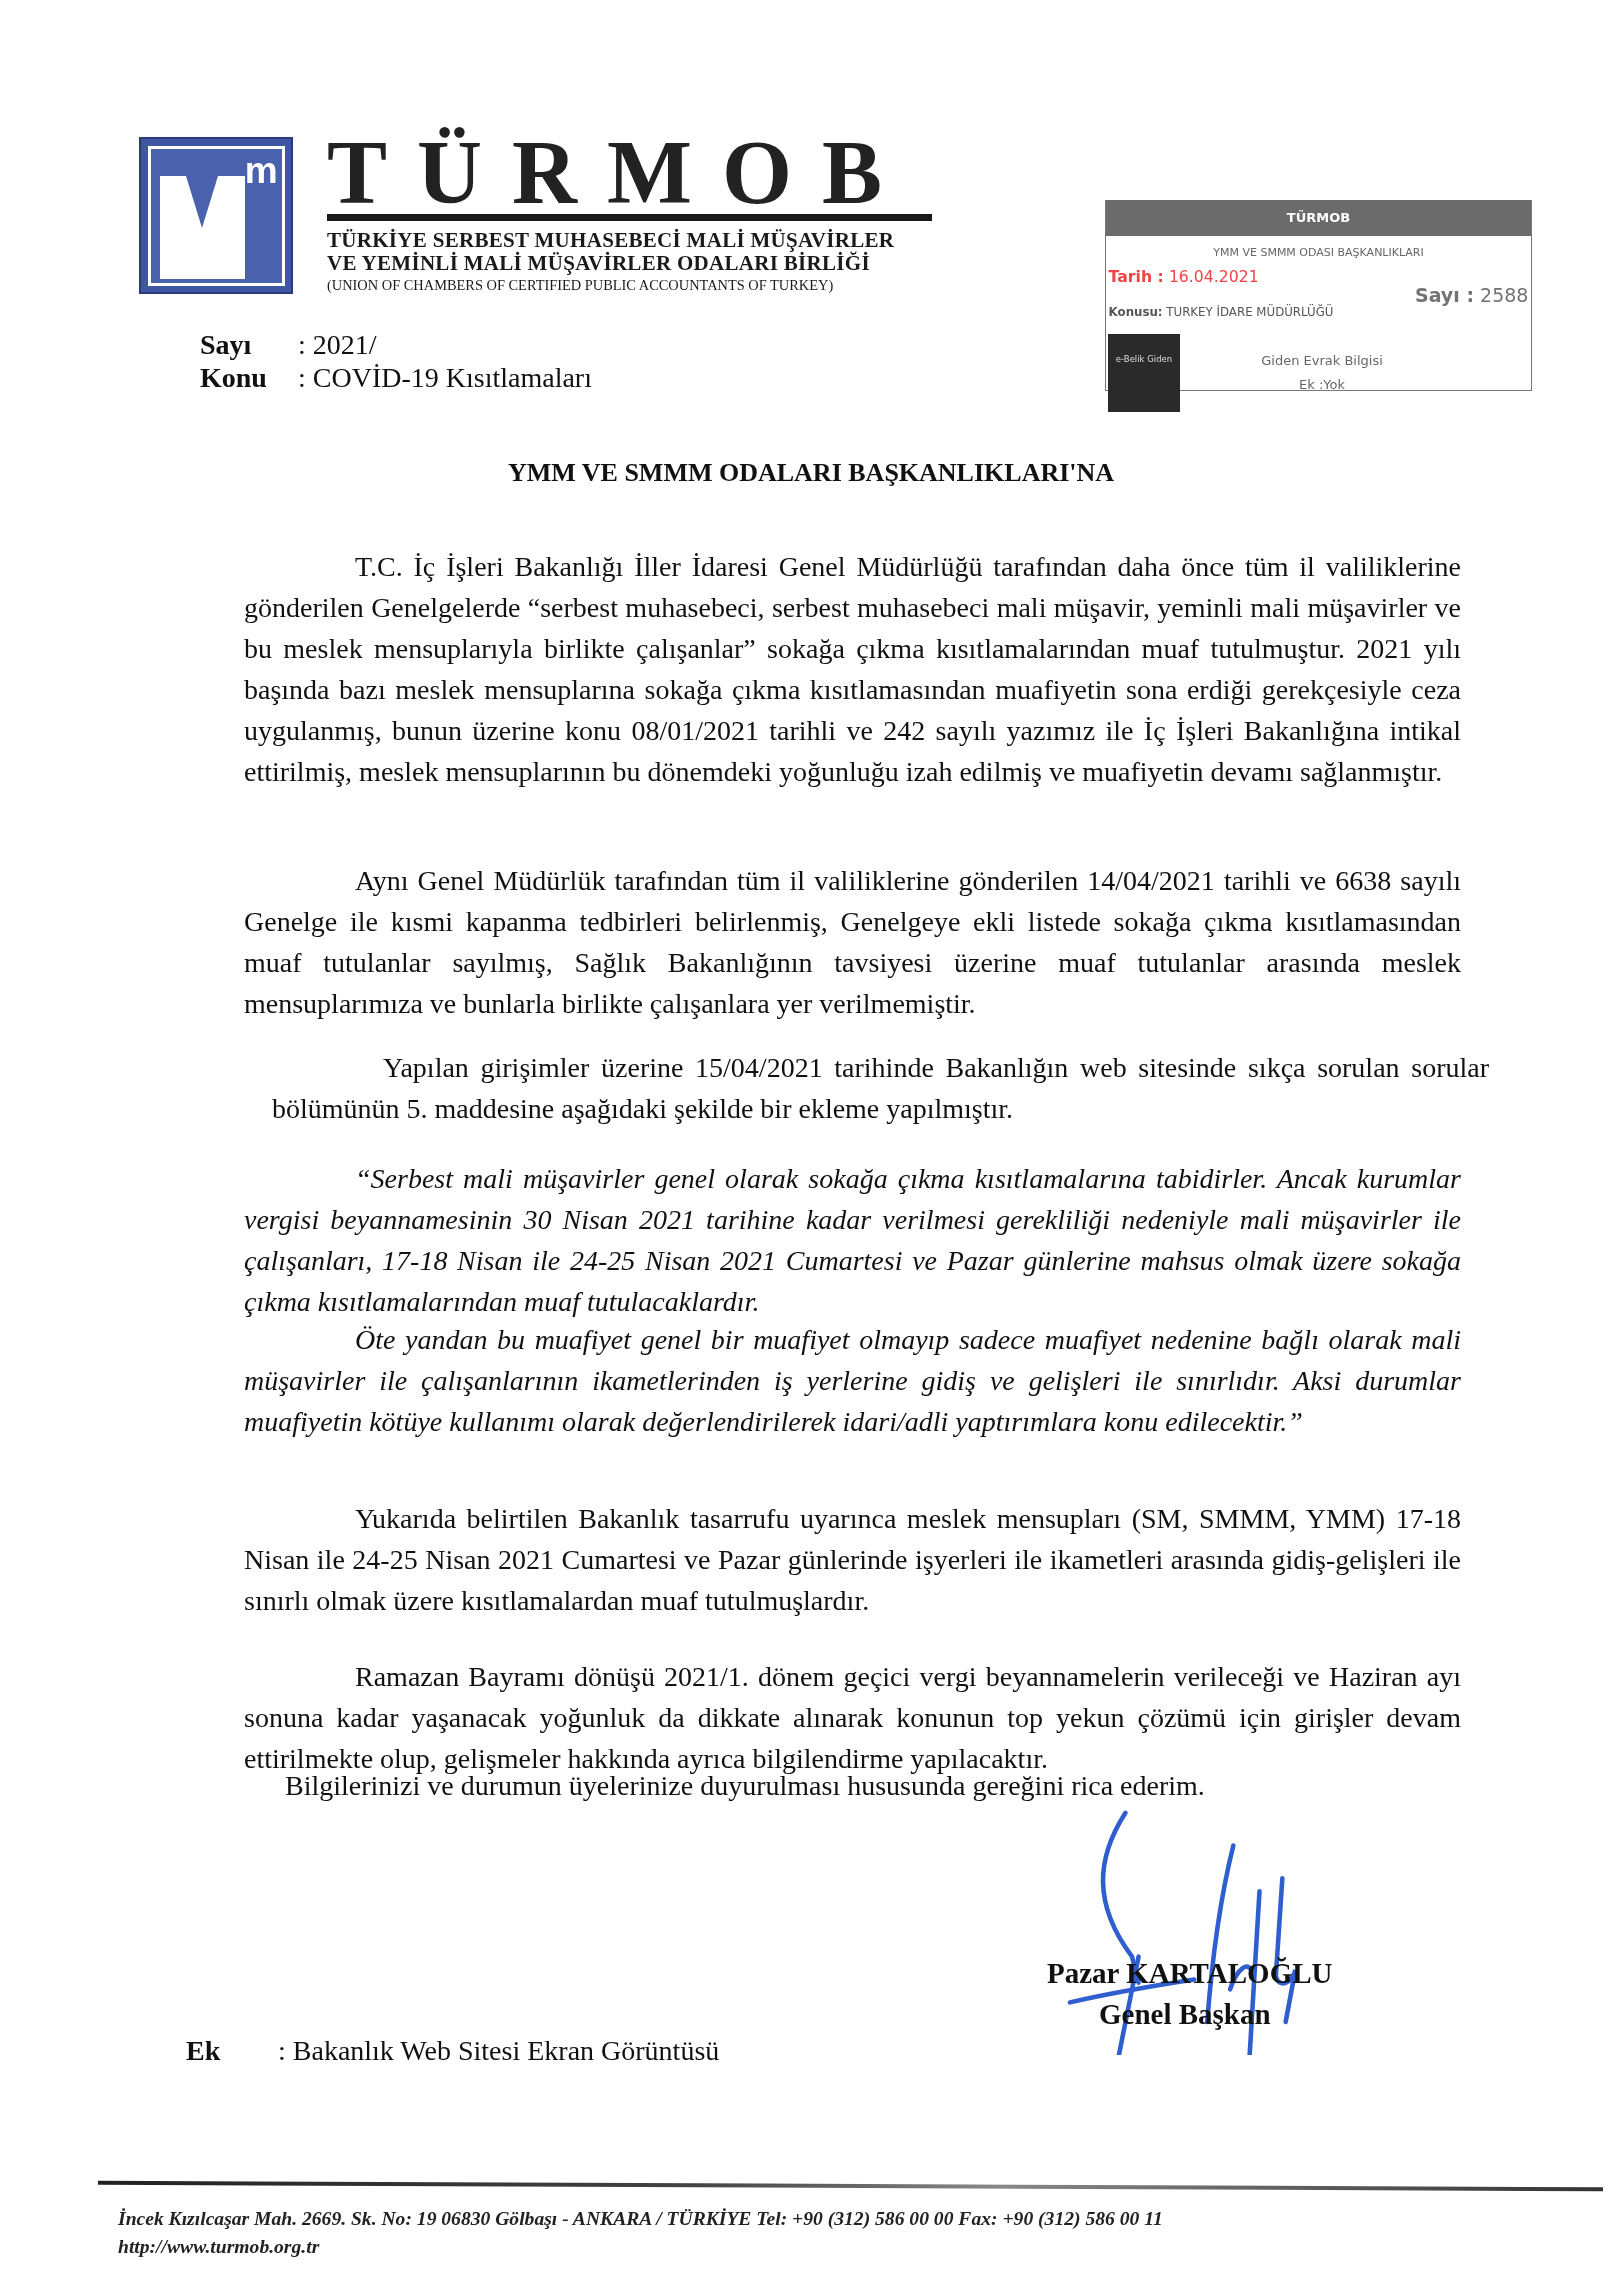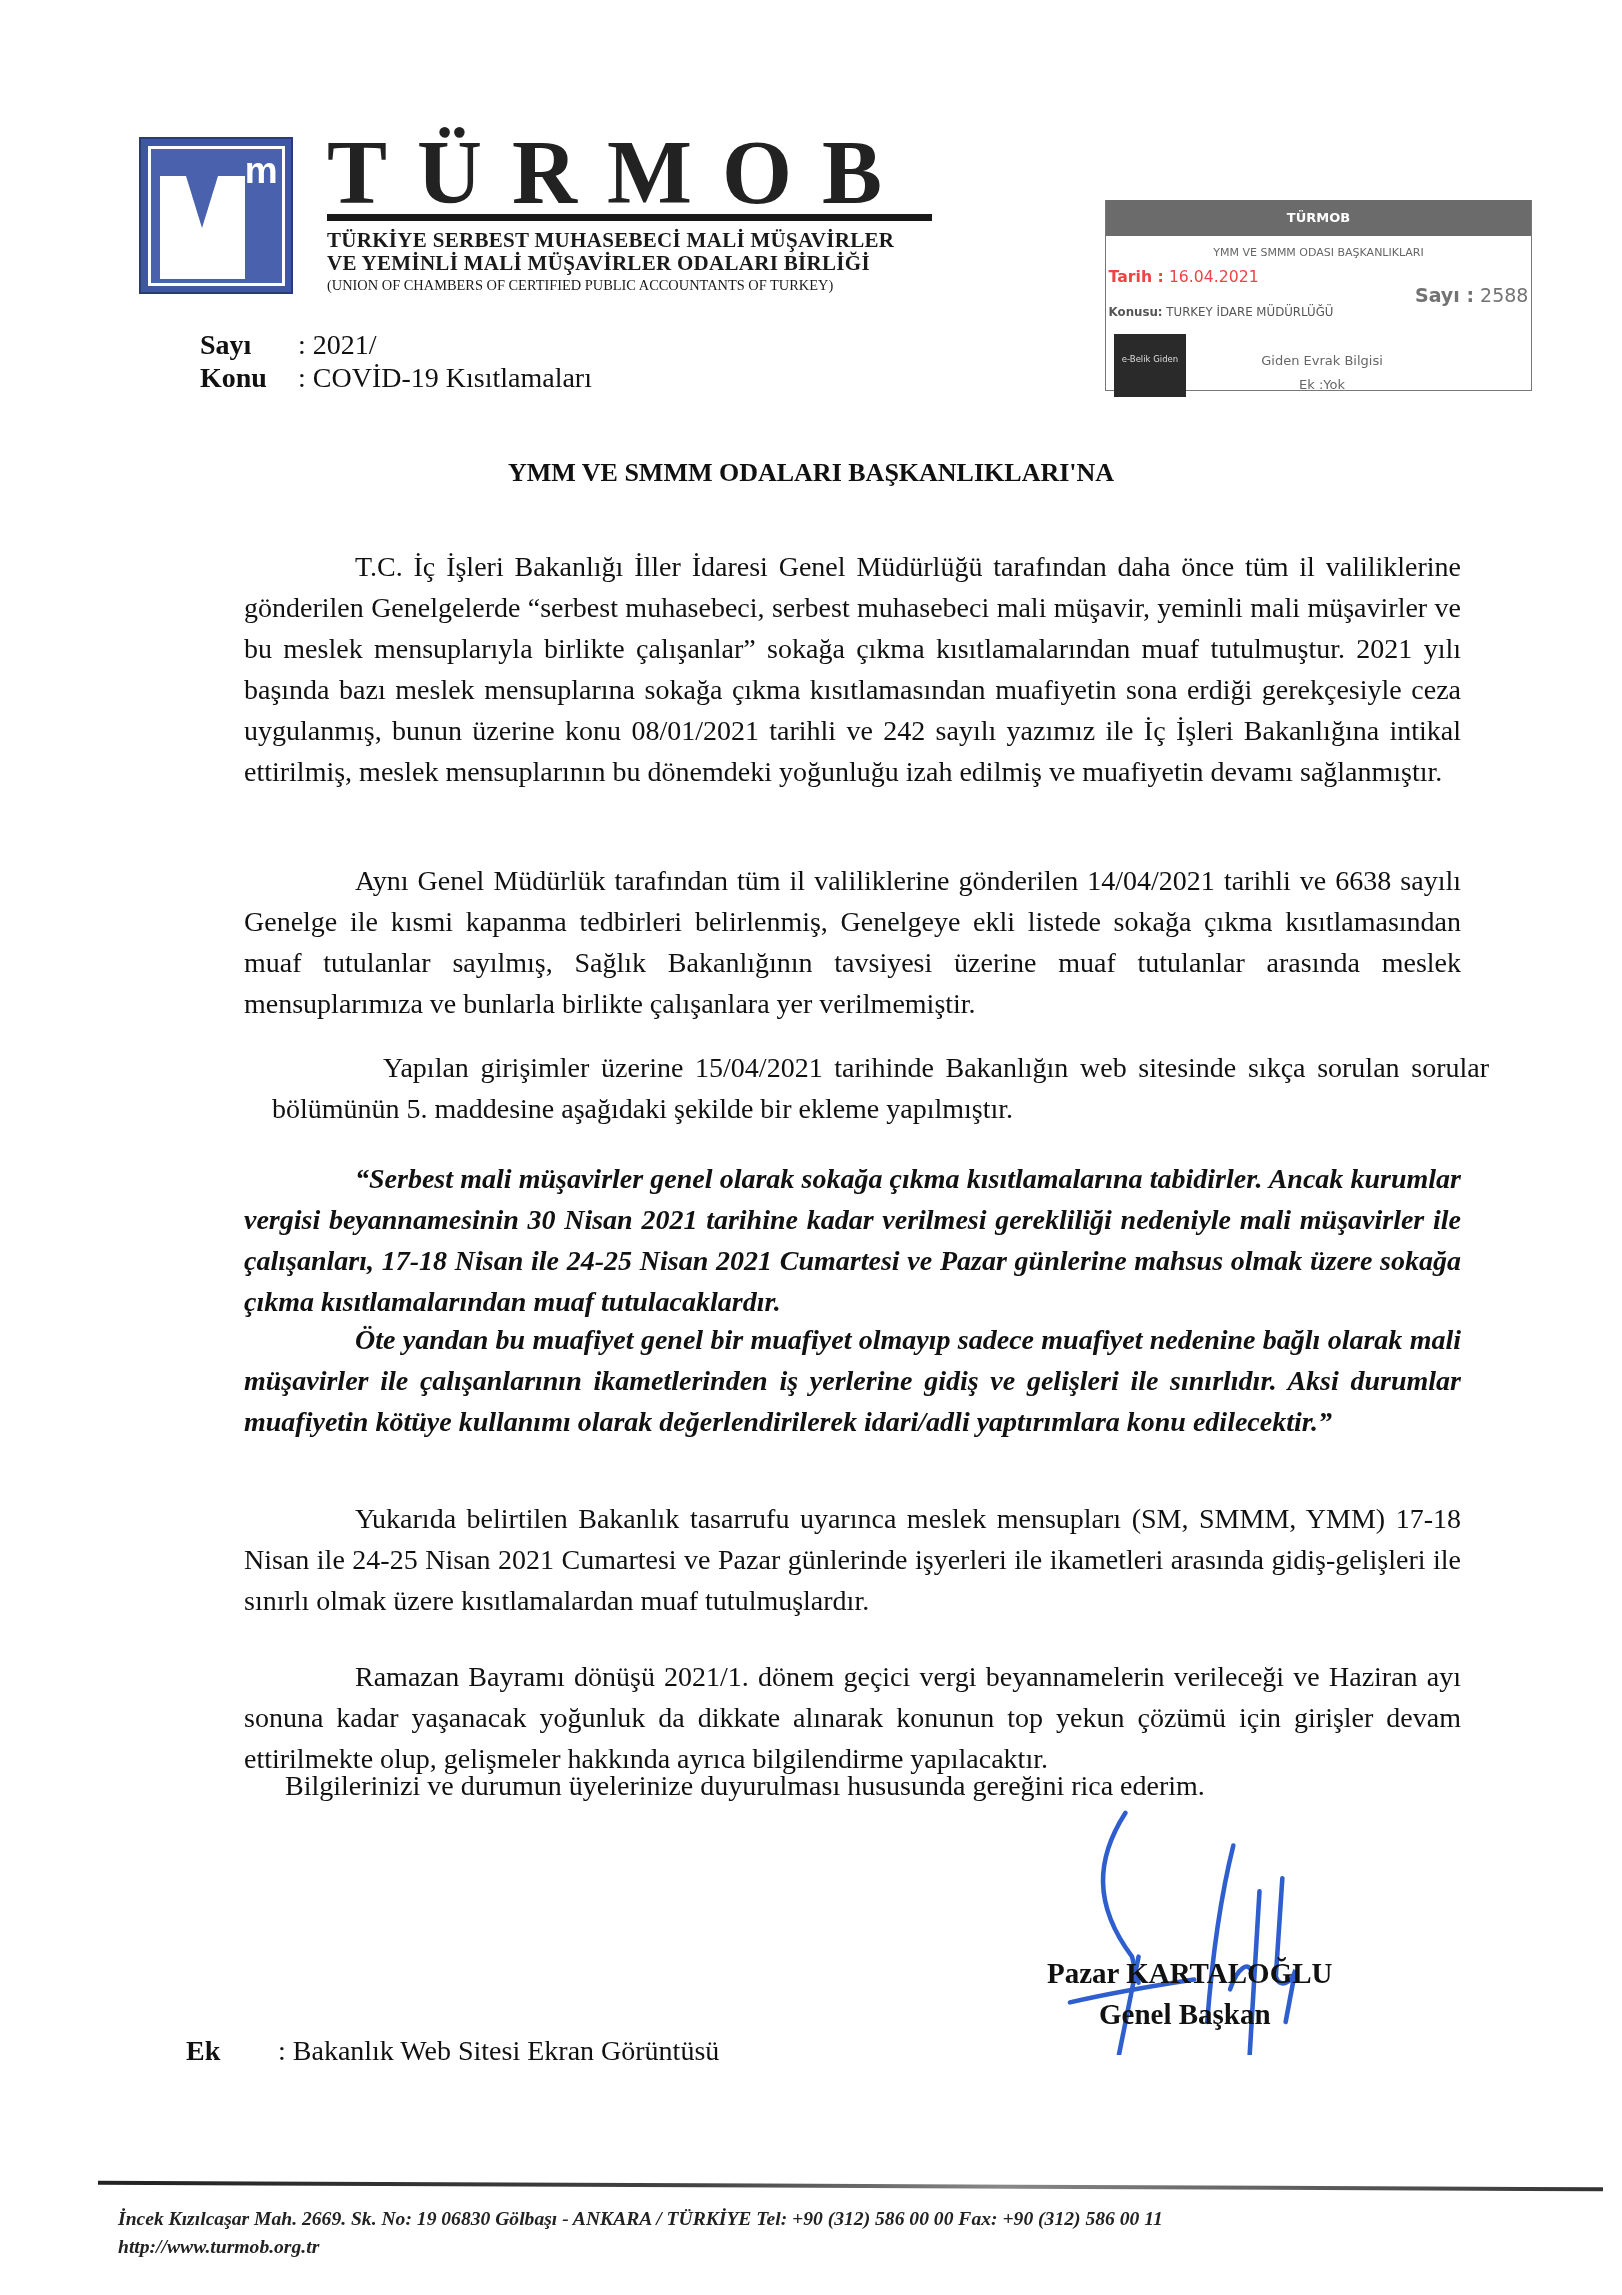--- a/index.html
+++ b/index.html
@@ -30,39 +30,39 @@
   
   .stamp { position:absolute; left:1105px; top:200px; width:425px; height:190px;
            border:1.3px solid #777; border-top:none; background:#fff;
            font-family:"DejaVu Sans", sans-serif; color:#444; }
   .stamp-bar { position:absolute; left:0; top:0; width:100%; height:36px; background:#6b6b6b;
                color:#fff; font-weight:bold; text-align:center; line-height:36px; font-size:13px; }
   .stamp-to { position:absolute; top:46px; width:100%; text-align:center; font-size:11px; color:#666; }
   .stamp-date { position:absolute; left:2.6px; top:67px; font-size:15.7px; color:#ef4444; }
   .stamp-sayi { position:absolute; right:2.6px; top:84px; font-size:19px; color:#737373; }
   .stamp-konu { position:absolute; left:2.6px; top:105px; font-size:11.8px; color:#555; }
-  .stamp-badge { position:absolute; left:8px; top:134px; width:72px; height:63px; background:#2a2a2a;
+  .stamp-badge { position:absolute; left:2px; top:134px; width:72px; height:78px; background:#2a2a2a;
                  color:#ddd; font-size:8.5px; text-align:center; padding-top:19.6px; box-sizing:border-box; line-height:11.8px; }
   .stamp-info { position:absolute; left:131px; top:149px; width:170px; text-align:center; font-size:13px; color:#666; line-height:23.6px; }
   .bold { font-weight:bold; }
 
   
   .meta { position:absolute; left:200px; font-size:28px; line-height:36px; }
   .meta-label { font-weight:bold; display:inline-block; width:98px; }
   .meta1 { top:327px; } .meta2 { top:360px; }
 
   .recipient { position:absolute; left:0; width:100%; top:458px; text-align:center;
                font-weight:bold; font-size:26px; }
 
   .para { position:absolute; left:244px; width:1217px; font-size:28px; line-height:41px;
           text-align:justify; text-indent:111px; }
   .p1 { top:546px; }
   .p2 { top:860px; }
   .p3 { top:1047px;margin-left:28px; }
-  .quote { font-style:italic;font-weight:bold; }
+  .quote { font-style:italic; }
   .q1 { top:1158px; }
   .q2 { top:1319px; }
   .p4 { top:1498px; }
   .p5 { top:1656px; }
   .closing { position:absolute; left:285px; top:1770px; font-size:28px; }
 
   .signature { position:absolute; left:1034px; top:1806px; width:366px; height:249px; }
   .sig-name { position:absolute; left:1047px; top:1957px; font-size:29px; font-weight:bold; }
   .sig-title { position:absolute; left:1099px; top:1998px; font-size:29px; font-weight:bold; }
 

